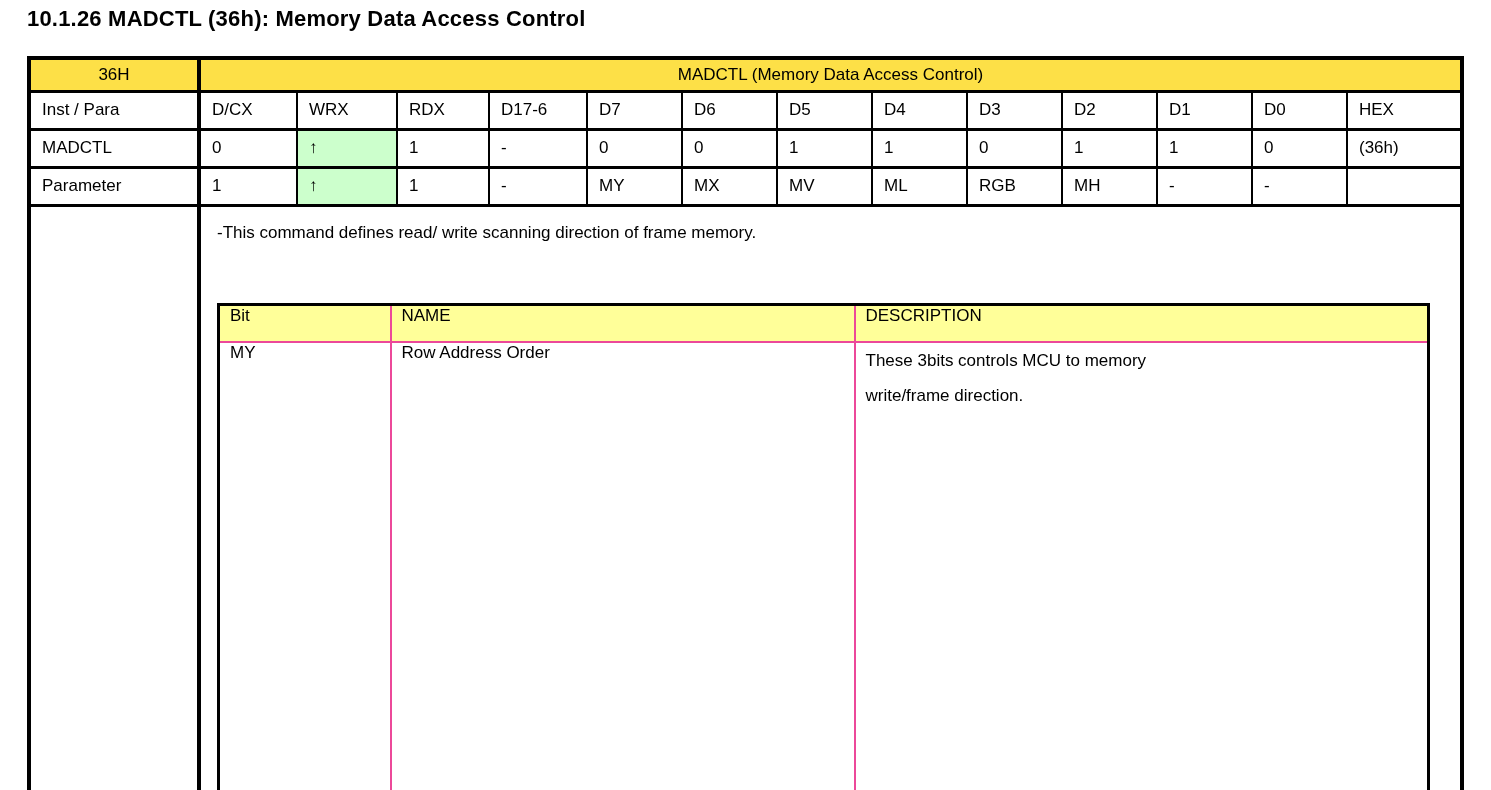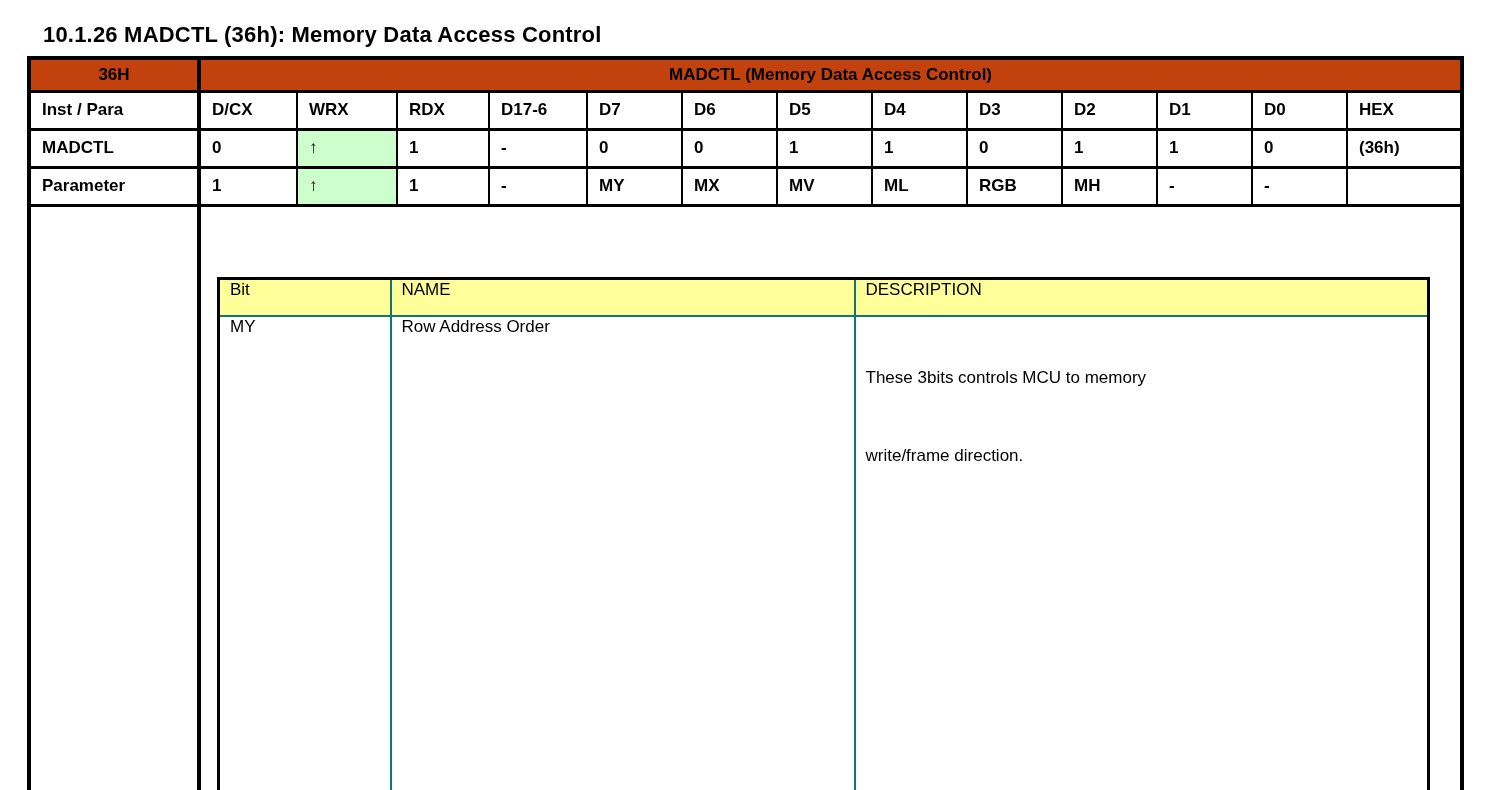--- a/index.html
+++ b/index.html
@@ -4,60 +4,60 @@
 <style>
   * { box-sizing: border-box; }
   html, body { margin: 0; padding: 0; }
   body {
     width: 1491px; height: 790px; overflow: hidden;
     background: #ffffff; color: #000000;
     font-family: "Liberation Sans", sans-serif;
     position: relative;
   }
   .title {
-    position: absolute; left: 27px; top: 6px; margin: 16px;
+    position: absolute; left: 27px; top: 6px; margin: 0;
     font-size: 22px; font-weight: bold; letter-spacing: 0.2px;
   }
   table { border-collapse: collapse; }
 
   
   .cmd {
     position: absolute; left: 27px; top: 56px;
     width: 1433px; table-layout: fixed;
     border: 4px solid #000; border-bottom: none;
   }
   .cmd td {
     border: 2px solid #000; border-top-width: 3px; border-bottom-width: 3px;
     font-size: 17px; padding: 0 0 0 11px;
     vertical-align: middle; white-space: nowrap; overflow: hidden;
   }
   .cmd tr.r-head td {
-    background: #c2410c; text-align: center; padding: 0; height: 33px; font-weight: bold;
+    background: #fde047; text-align: center; padding: 0; height: 33px;
   }
-  .cmd tr.r-cols td, .cmd tr.r-madctl td, .cmd tr.r-param td { height: 38px; font-weight: bold; }
+  .cmd tr.r-cols td, .cmd tr.r-madctl td, .cmd tr.r-param td { height: 38px; }
   td.thick-r { border-right-width: 4px; }
   td.green { background: #CCFFCC; }
   .cmd tr.r-body td {
     vertical-align: top; border-bottom: none; height: 600px;
   }
   td.body-cell { padding: 13px 0 0 16px; }
   .note { font-size: 17px; line-height: 26px; }
 
   
   .bits {
     margin-top: 57px; width: 1210px; table-layout: fixed;
     border: 3px solid #000;
   }
   .bits td {
-    border: 2px solid #0f766e; font-size: 17px;
+    border: 2px solid #ec4899; font-size: 17px;
     padding: 0 0 0 10px; vertical-align: middle; overflow: hidden;
   }
   .bits tr.bh td { background: #FFFF99; height: 38px; }
   .bits tr.short { height: 34px; }
-  .bits td.desc div, .bits td.gdesc div { line-height: 35px; white-space: nowrap; margin-top: 43px; }
+  .bits td.desc div, .bits td.gdesc div { line-height: 35px; white-space: nowrap; }
 </style>
 </head>
 <body>
 
 <h1 class="title">10.1.26 MADCTL (36h): Memory Data Access Control</h1>
 
 <table class="cmd">
   <colgroup>
     <col style="width:170px">
       <col style="width:98px">
@@ -123,20 +123,21 @@
     <td>ML</td>
     <td>RGB</td>
     <td>MH</td>
     <td>-</td>
     <td>-</td>
     <td></td>
   </tr>
   <tr class="r-body">
     <td class="thick-r"></td>
     <td colspan="13" class="body-cell">
+      <div class="note">-This command defines read/ write scanning direction of frame memory.</div>
 
       <table class="bits">
         <colgroup>
           <col style="width:172px">
               <col style="width:464px">
               <col style="width:574px">
         </colgroup>
         <tbody>
               <tr class="bh">
           <td>Bit</td>

